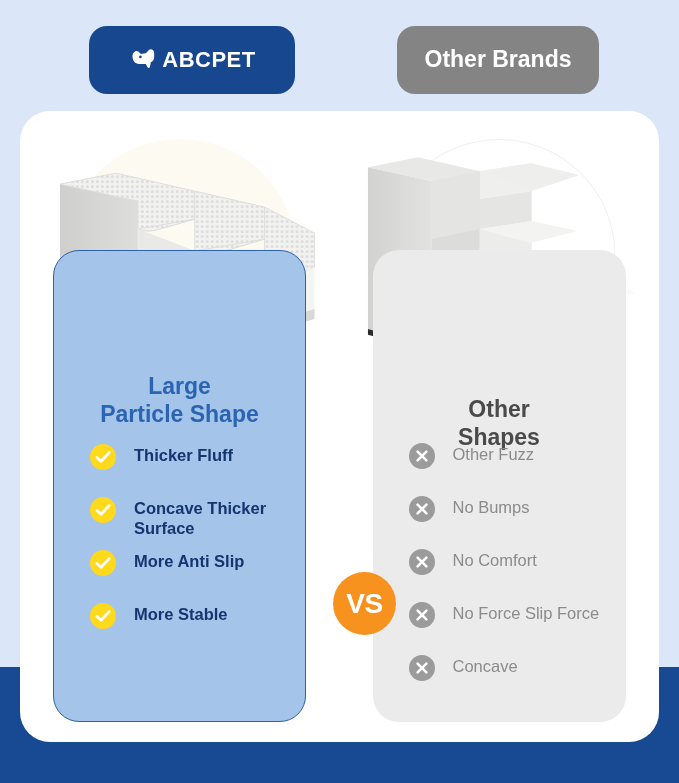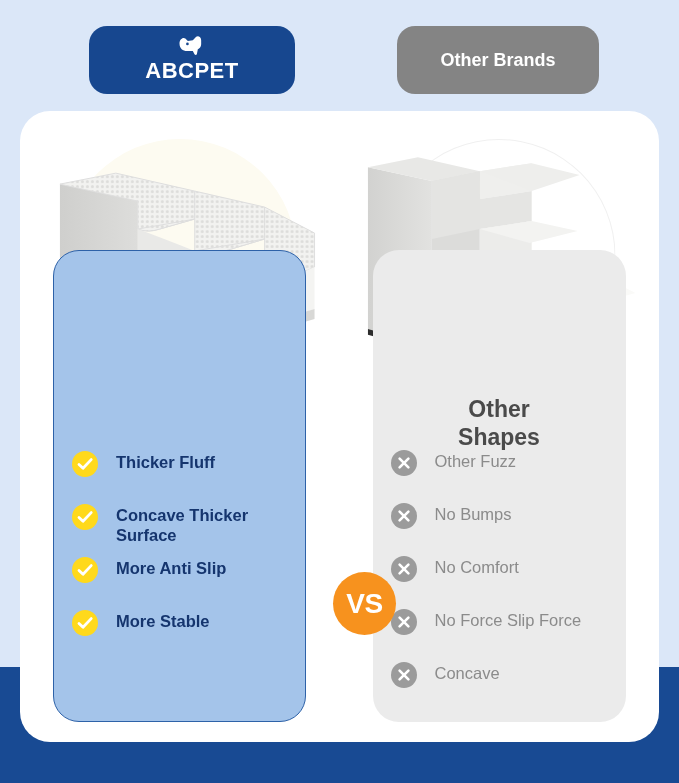--- a/index.html
+++ b/index.html
@@ -44,35 +44,35 @@
     left: 0;
     width: 679px;
     height: 70px;
   }
   .badge {
     position: absolute;
     top: 0;
     height: 68px;
     border-radius: 18px;
     display: flex;
-    flex-direction: column;
+    flex-direction: row;
     align-items: center;
     justify-content: center;
     color: #ffffff;
   }
   .badge-brand {
     left: 89px;
     width: 206px;
     background: #17478f;
   }
   .badge-other {
     left: 397px;
     width: 202px;
     background: #848484;
-    font-size: 18px;
+    font-size: 23px;
     font-weight: bold;
     line-height: 1.12;
     text-align: center;
   }
   .logo-dog {
     width: 34px;
     height: 20px;
     margin-bottom: 2px;
   }
   .logo-word {
@@ -157,23 +157,23 @@
     line-height: 1.2;
     white-space: pre-line;
   }
   .title-blue { color: #2b64b2; }
   .title-gray { color: #4a4a4a; margin-top: 24px; }
 
   
   .flist {
     position: absolute;
     left: 0;
-    top: 199px;
+    top: 192px;
     width: 100%;
-    padding: 0 14px 0 18px;
+    padding: 0 14px 0 36px;
   }
   .frow {
     display: flex;
     align-items: flex-start;
     height: 53px;
     margin-bottom: 0px;
   }
 
   .mark {
     flex: 0 0 auto;
@@ -266,20 +266,22 @@
           <path d="M175 122 L175 215 L245 196 L245 146 Q212 136 175 122 Z" fill="#efefed"></path>
           <path d="M245 146 L245 196 L295 180 L295 138 Q272 150 245 146 Z" fill="#f4f4f2"></path>
 
           <path d="M40 208 L118 232 L295 180 L295 190 L118 242 L40 216 Z" fill="#d8d8d6"></path>
 
           <rect x="160" y="190" width="15" height="11" rx="2" fill="#9a6a52"></rect>
         </svg>
       </div>
 
       <div class="panel panel-blue">
+        <div class="panel-title title-blue">Large
+Particle Shape</div>
 
         <div class="flist">
 
           <div class="frow">
             <span class="mark mark-yes">
               <svg width="26" height="26" viewBox="0 0 26 26">
                   <path d="M7 13.4 L11 17.2 L19.2 8.6" fill="none" stroke="#ffffff" stroke-width="2.8" stroke-linecap="round" stroke-linejoin="round"></path>
                 </svg>
             </span>
             <span class="ftext ftext-yes">Thicker Fluff</span>

